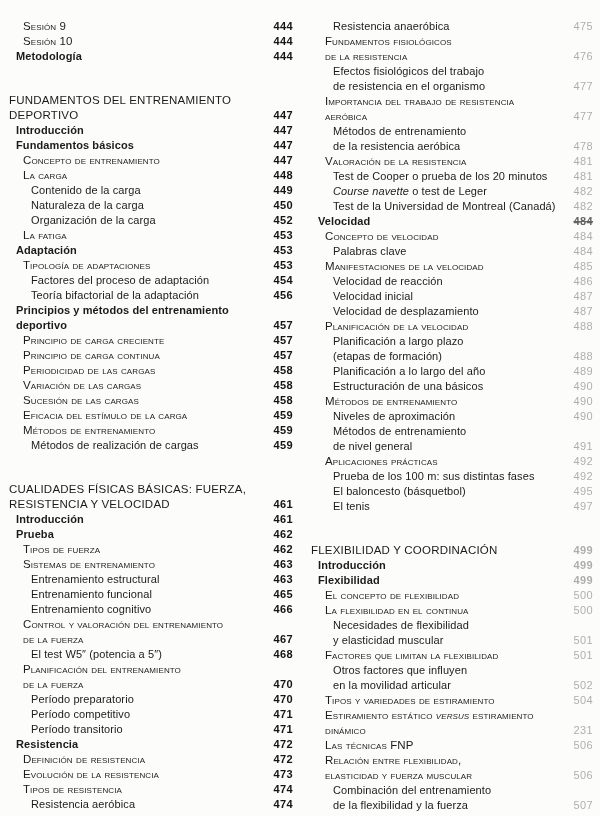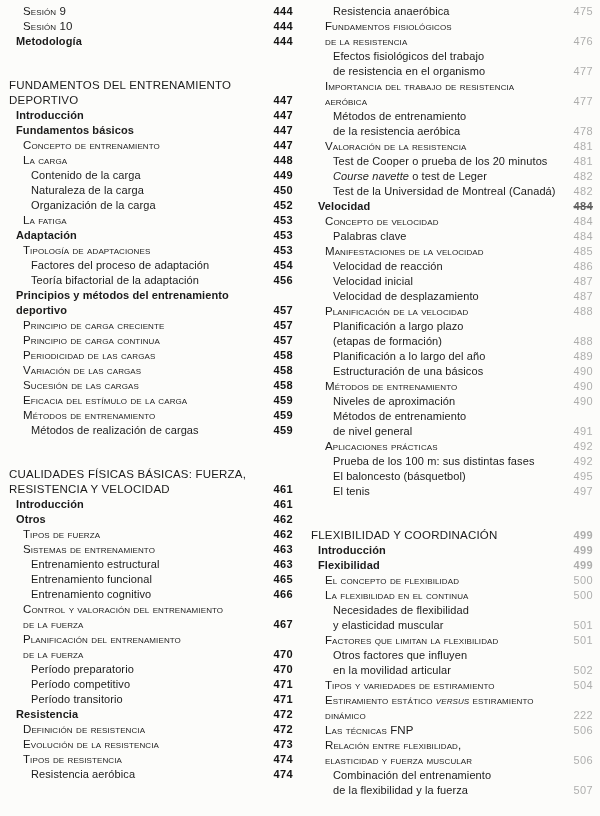--- a/index.html
+++ b/index.html
@@ -7,21 +7,21 @@
     width:600px;height:816px;
     background:#fbfbf9;
     font-family:"Liberation Sans","DejaVu Sans",sans-serif;
     color:#1b1b1b;
     overflow:hidden;
   }
   .page{
     position:relative;width:600px;height:816px;
     background:#fcfcfa;
   }
-  .col{position:absolute;top:4px;}
+  .col{position:absolute;top:19px;}
   .col-left{left:9px;width:284px;}
   .col-right{left:311px;width:282px;}
 
   .row{margin:0;}
   .row.gap{margin-top:29px;}
 
   .line{
     display:flex;align-items:baseline;
     line-height:15px;font-size:11px;letter-spacing:0.1px;
     white-space:nowrap;
@@ -227,21 +227,21 @@
         </div>
       </div>
       <div class="row bold">
         <div class="line">
           <span class="txt">Introducción</span>
           <span class="num crisp">461</span>
         </div>
       </div>
       <div class="row bold">
         <div class="line">
-          <span class="txt">Otros</span>
+          <span class="txt">Prueba</span>
           <span class="num crisp">462</span>
         </div>
       </div>
       <div class="row sc">
         <div class="line">
           <span class="txt">Tipos de fuerza</span>
           <span class="num crisp">462</span>
         </div>
       </div>
       <div class="row sc">
@@ -270,20 +270,26 @@
       </div>
       <div class="row sc">
         <div class="line">
           <span class="txt">Control y valoración del entrenamiento</span>
         </div>
         <div class="line">
           <span class="txt">de la fuerza</span>
           <span class="num crisp">467</span>
         </div>
       </div>
+      <div class="row plain">
+        <div class="line">
+          <span class="txt">El test W5″ (potencia a 5″)</span>
+          <span class="num crisp">468</span>
+        </div>
+      </div>
       <div class="row sc">
         <div class="line">
           <span class="txt">Planificación del entrenamiento</span>
         </div>
         <div class="line">
           <span class="txt">de la fuerza</span>
           <span class="num crisp">470</span>
         </div>
       </div>
       <div class="row plain">
@@ -575,21 +581,21 @@
           <span class="txt">Tipos y variedades de estiramiento</span>
           <span class="num faded">504</span>
         </div>
       </div>
       <div class="row sc">
         <div class="line">
           <span class="txt"><span>Estiramiento estático </span><span class="it">versus</span><span> estiramiento</span></span>
         </div>
         <div class="line">
           <span class="txt">dinámico</span>
-          <span class="num faded">222</span>
+          <span class="num faded">231</span>
         </div>
       </div>
       <div class="row sc">
         <div class="line">
           <span class="txt">Las técnicas FNP</span>
           <span class="num faded">506</span>
         </div>
       </div>
       <div class="row sc">
         <div class="line">

